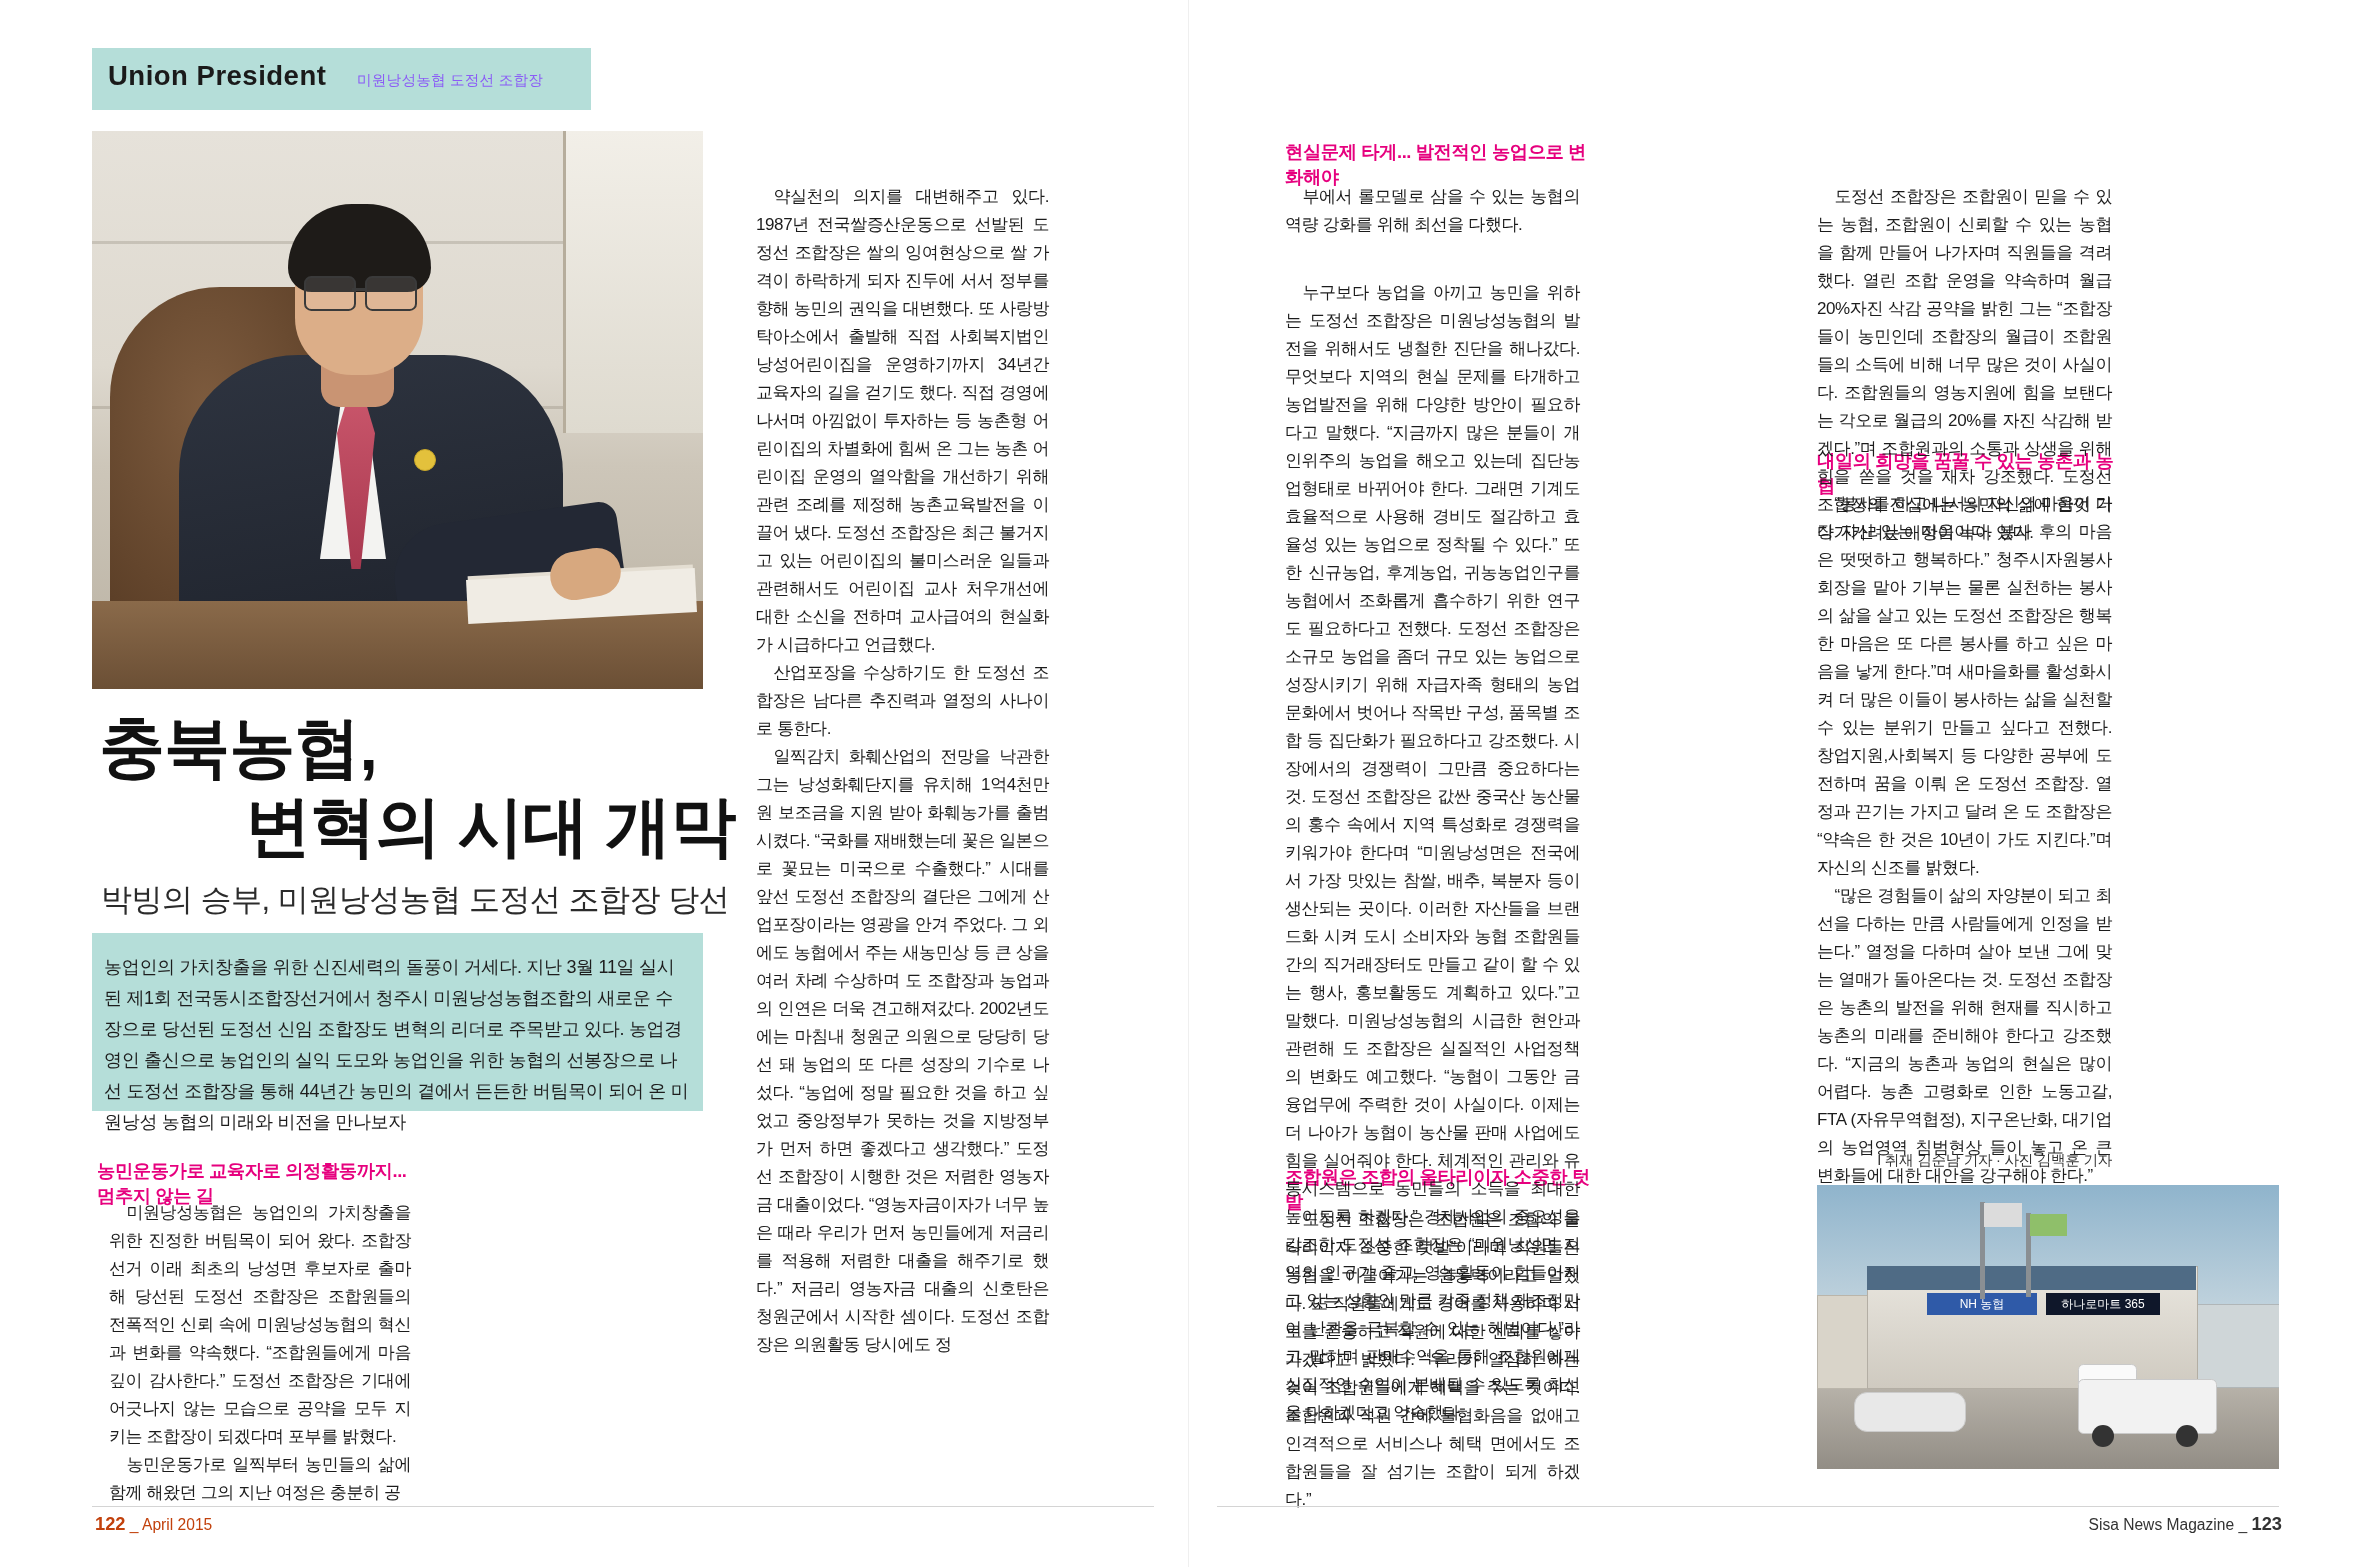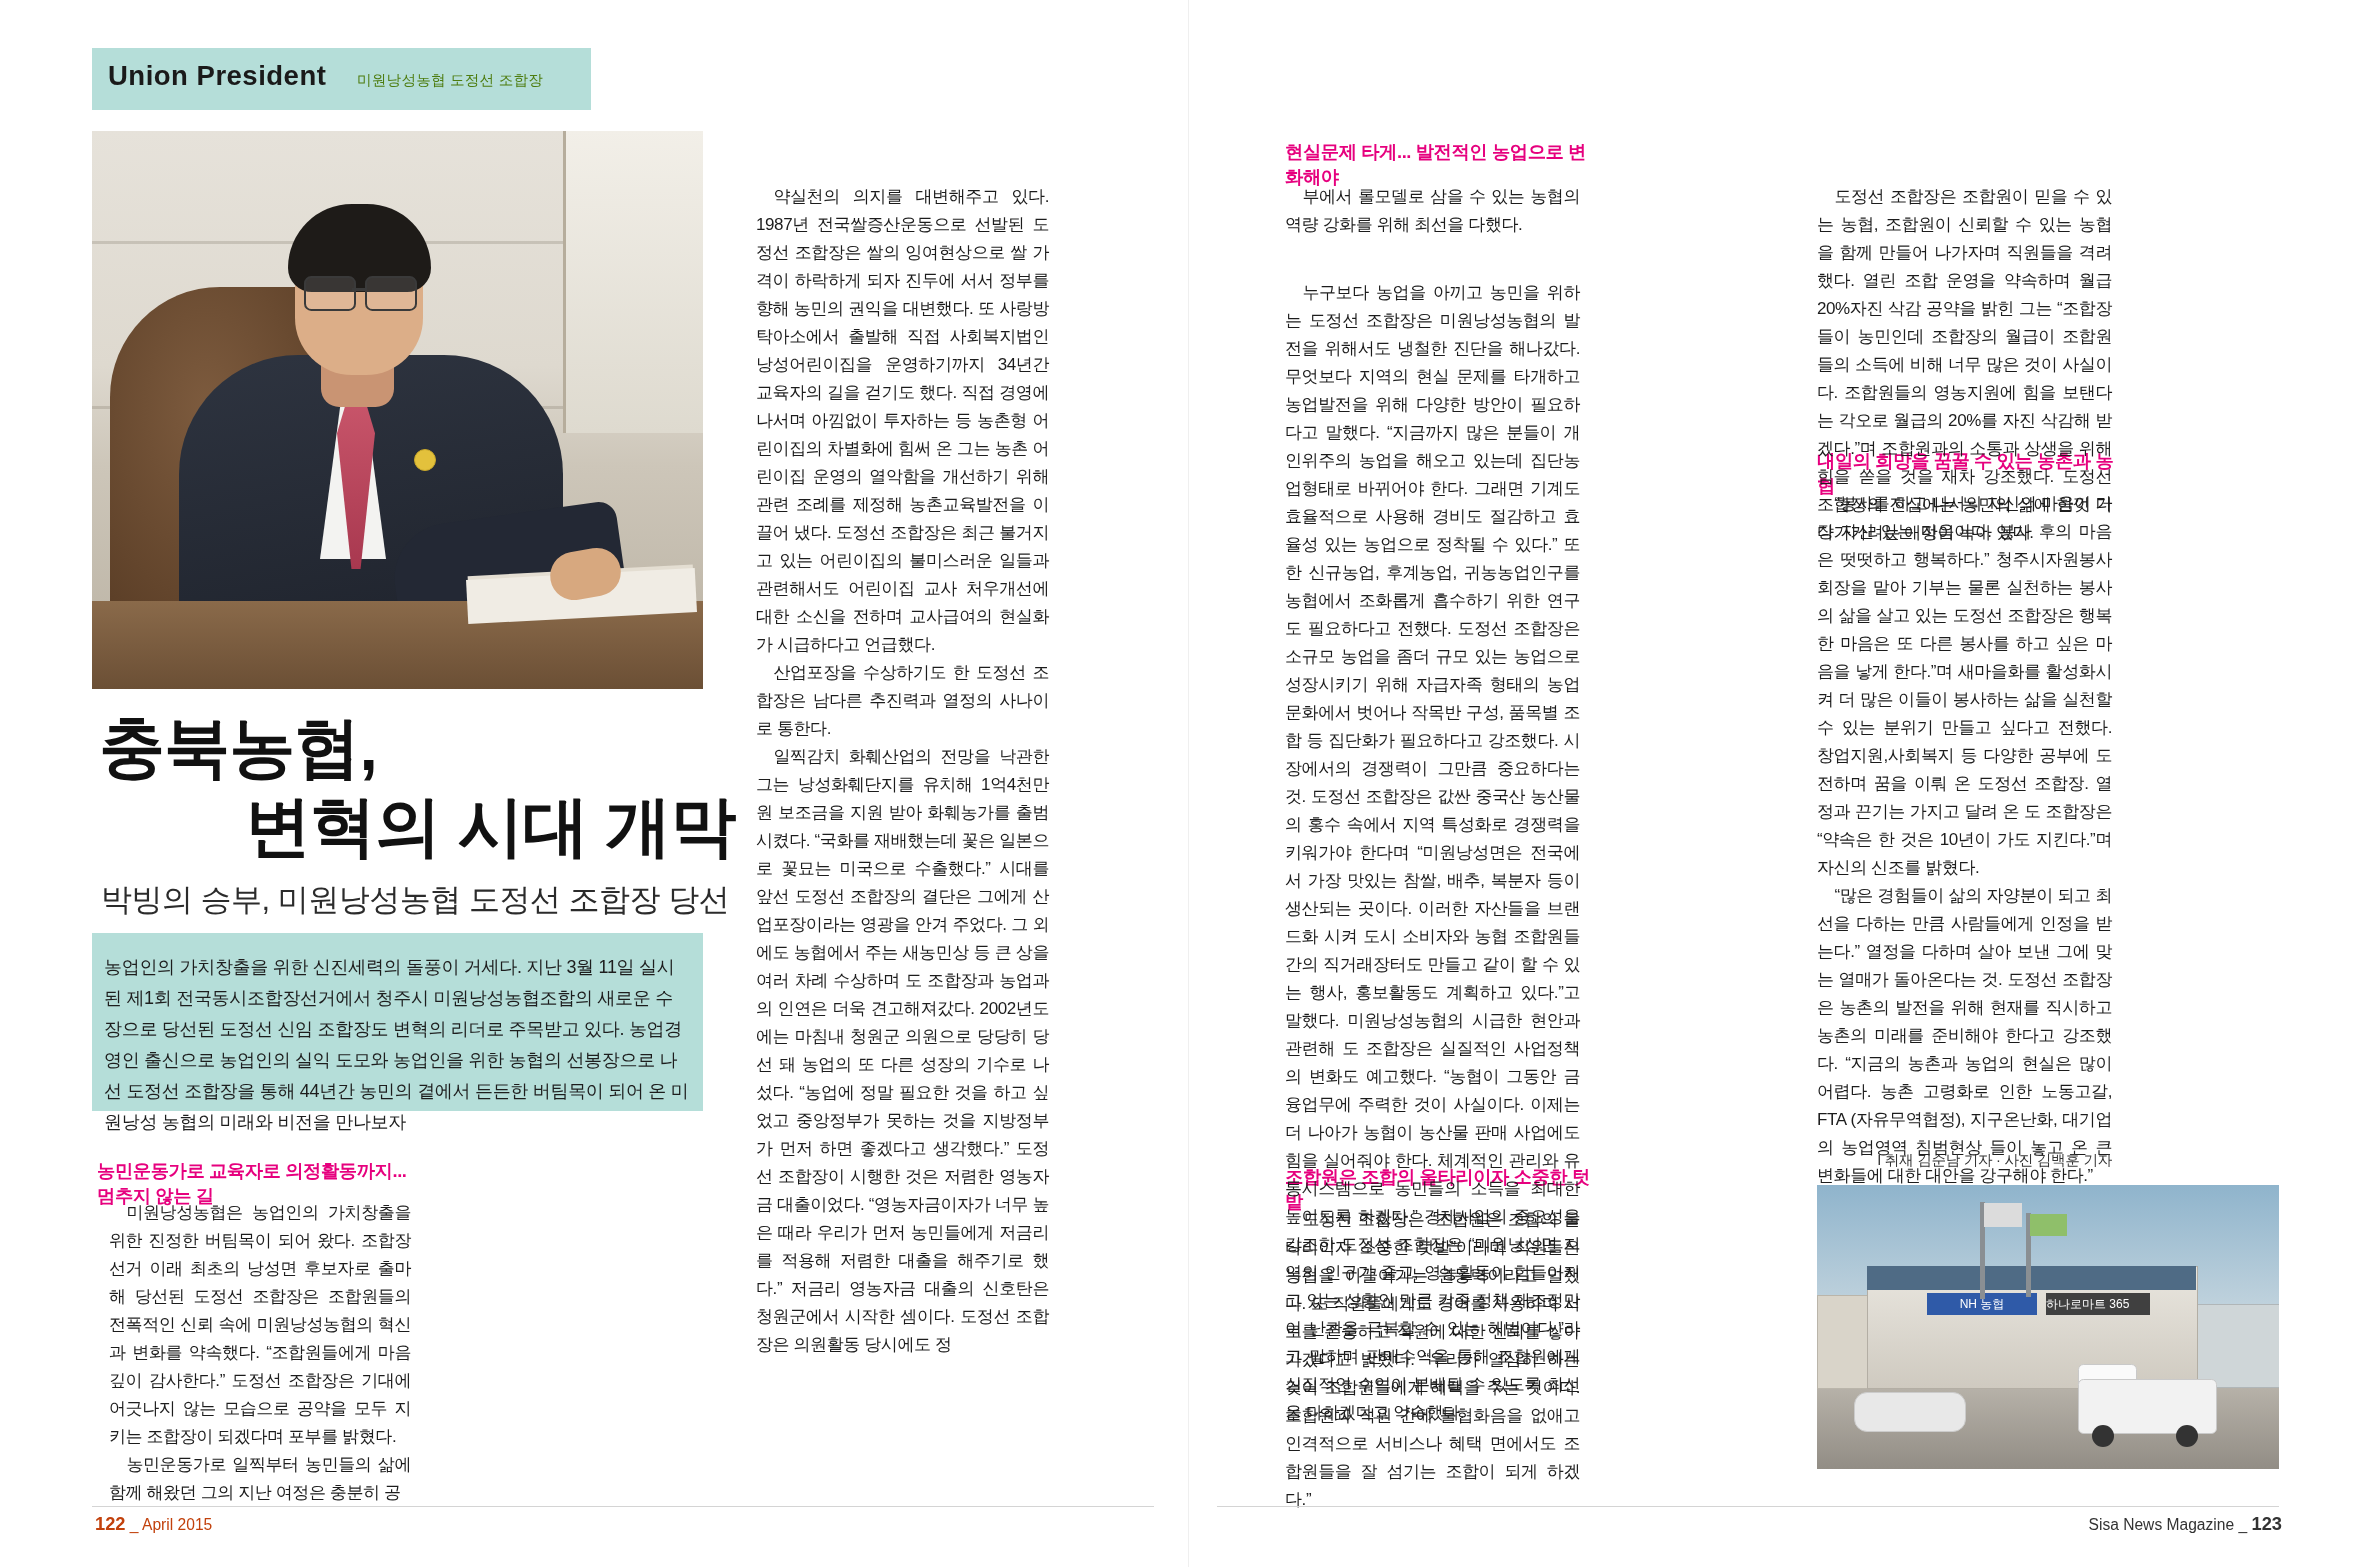--- a/index.html
+++ b/index.html
@@ -39,21 +39,21 @@
     font-size: 27.5px;
     font-weight: bold;
     letter-spacing: 0.5px;
     color: #1a1a1a;
   }
   .header-sub {
     position: absolute;
     left: 357px;
     top: 71px;
     font-size: 14.6px;
-    color: #4d7c0f;
+    color: #8b5cf6;
     letter-spacing: 0.2px;
   }
 
   
   .portrait {
     position: absolute;
     left: 92px;
     top: 131px;
     width: 611px;
     height: 558px;
@@ -240,22 +240,22 @@
   .b-sky { position:absolute; left:0; top:0; width:100%; height:137px;
     background: linear-gradient(180deg,#8fb4cc 0%, #c6d6df 100%); }
   .b-ground { position:absolute; left:0; bottom:0; width:100%; height:87px;
     background: linear-gradient(180deg,#b9b4ab 0%, #928d85 100%); }
   .b-main { position:absolute; left:50px; top:81px; width:329px; height:121px;
     background: linear-gradient(180deg,#e9e6df 0%, #cfcac0 100%); border:1.8px solid #b3aea4;}
   .b-roofband { position:absolute; left:50px; top:81px; width:329px; height:24px;
     background:#4f6b85; }
   .b-sign { position:absolute; left:110px; top:108px; width:110px; height:22px;
     background:#2f5aa8; color:#fff; font-size:12px; line-height:22px; text-align:center; }
-  .b-sign2 { position:absolute; left:229px; top:108px; width:104px; height:22px;
-    background:#404040; color:#fff; font-size:12px; line-height:22px; }
+  .b-sign2 { position:absolute; left:229px; top:108px; width:114px; height:22px;
+    background:#0f172a; color:#fff; font-size:12px; line-height:22px; text-align:center; }
   .b-left { position:absolute; left:0px; top:110px; width:64px; height:92px;
     background:#d9d4c9; border:1.8px solid #bab5aa;}
   .b-right { position:absolute; left:366px; top:119px; width:96px; height:82px;
     background:#cfd6d8; border:1.8px solid #b0b6b8;}
   .b-truck { position:absolute; left:261px; top:194px; width:137px; height:53px;
     background:#f2f2f2; border:1.8px solid #c9c9c9; border-radius:5.5px; }
   .b-truck-cab { position:absolute; left:261px; top:179px; width:57px; height:27.5px;
     background:#fafafa; border:1.8px solid #c9c9c9; border-radius:5.5px 5.5px 0 0;}
   .b-wheel1, .b-wheel2 { position:absolute; top:240px; width:22px; height:22px;
     background:#333; border-radius:50%; }

